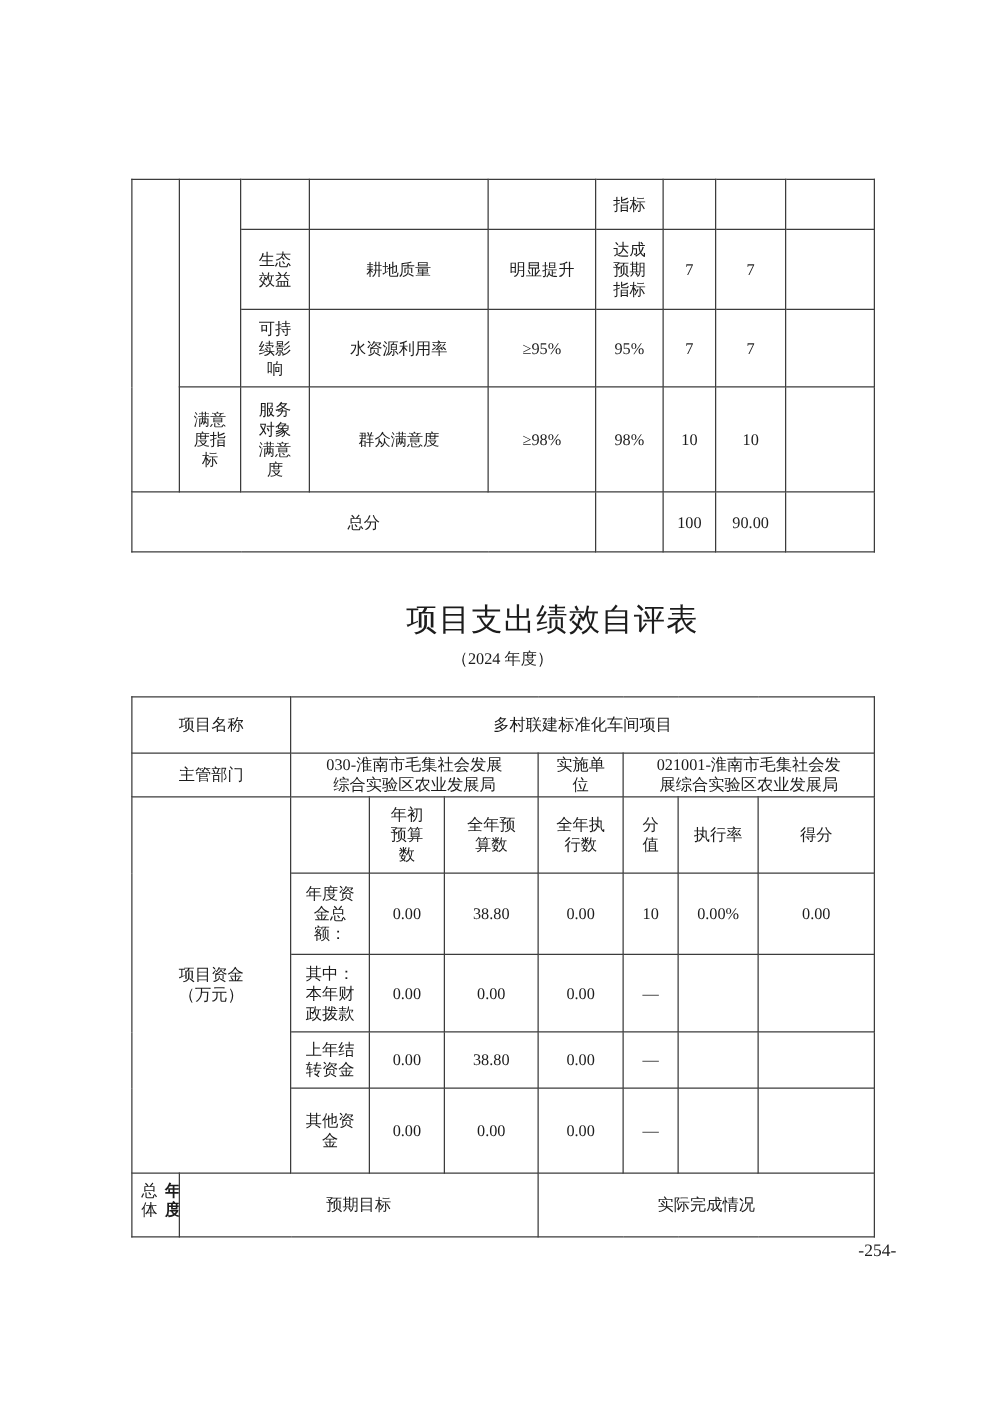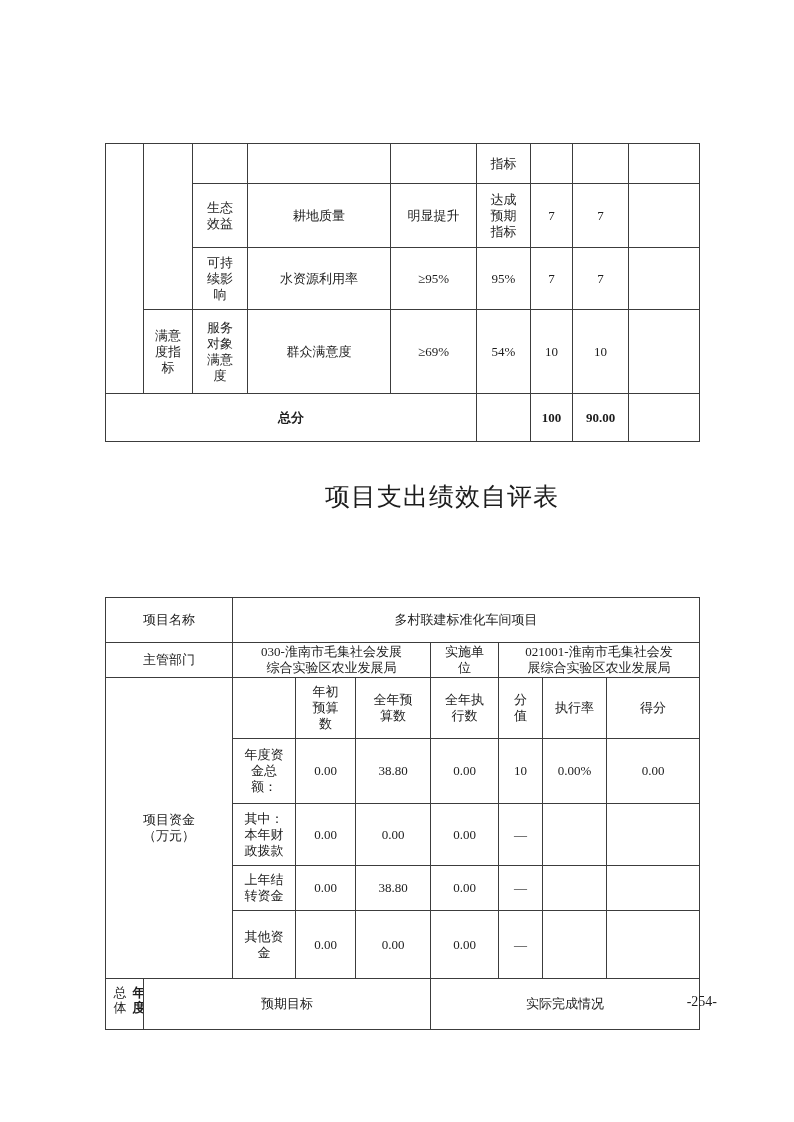--- a/index.html
+++ b/index.html
@@ -5,25 +5,25 @@
   html,body{margin:0;padding:0;background:#ffffff;}
   .page{position:relative;width:794px;height:1122px;background:#fff;overflow:hidden;
         font-family:"Liberation Serif","DejaVu Serif",serif;color:#1c1c1c;}
   table.tbl{position:absolute;border-collapse:collapse;table-layout:fixed;}
   table.tbl td{border:1px solid #3c3c3c;font-size:13px;line-height:16px;
         text-align:center;vertical-align:middle;padding:1px 2px;
         white-space:pre-line;overflow:hidden;}
   td.left{text-align:left;padding-left:6px;}
   td.top{vertical-align:top;padding-top:3px;}
   td.nt{border-top:none;}
-  td.b, .b{font-weight:bold;}
+  td.b, .b{font-weight:normal;}
   
   td.goal-label{position:relative;padding:0;}
   .vstack{position:absolute;display:block;width:14px;line-height:15px;
-          word-break:break-all;text-align:center;}
+          word-break:break-all;text-align:left;}
   .title-block{position:absolute;left:105px;top:483px;width:594px;text-align:center;}
   .doc-title{position:relative;left:40px;font-size:25px;letter-spacing:1px;line-height:27px;}
   .doc-subtitle{margin-top:8px;font-size:13px;line-height:17px;}
   .page-number{position:absolute;left:617px;top:993px;width:100px;
                text-align:right;font-size:14px;line-height:18px;}
 </style>
 </head>
 <body>
 
 <div class="page">
@@ -77,41 +77,42 @@
     </tr>
     <tr style="height:84px">
       <td>满意
 度指
 标</td>
       <td>服务
 对象
 满意
 度</td>
       <td class="left">群众满意度</td>
-      <td>≥69%</td>
-      <td>54%</td>
+      <td>≥98%</td>
+      <td>98%</td>
       <td>10</td>
       <td>10</td>
       <td></td>
     </tr>
     <tr style="height:48px">
       <td colspan="5" class="b">总分</td>
       <td></td>
       <td class="b">100</td>
       <td class="b">90.00</td>
       <td></td>
     </tr>
   </tbody>
     </table>
 
   <div class="title-block">
     <div class="doc-title">项目支出绩效自评表</div>
+    <div class="doc-subtitle">（2024 年度）</div>
   </div>
 
-  <table class="tbl" style="left:105px;top:557px;width:594px;margin-top:40px;">
+  <table class="tbl" style="left:105px;top:557px;width:594px;">
     <colgroup>
       <col style="width:38px">
         <col style="width:89px">
         <col style="width:63px">
       <col style="width:60px">
         <col style="width:75px">
         <col style="width:68px">
       <col style="width:44px">
         <col style="width:64px">
         <col style="width:93px">

